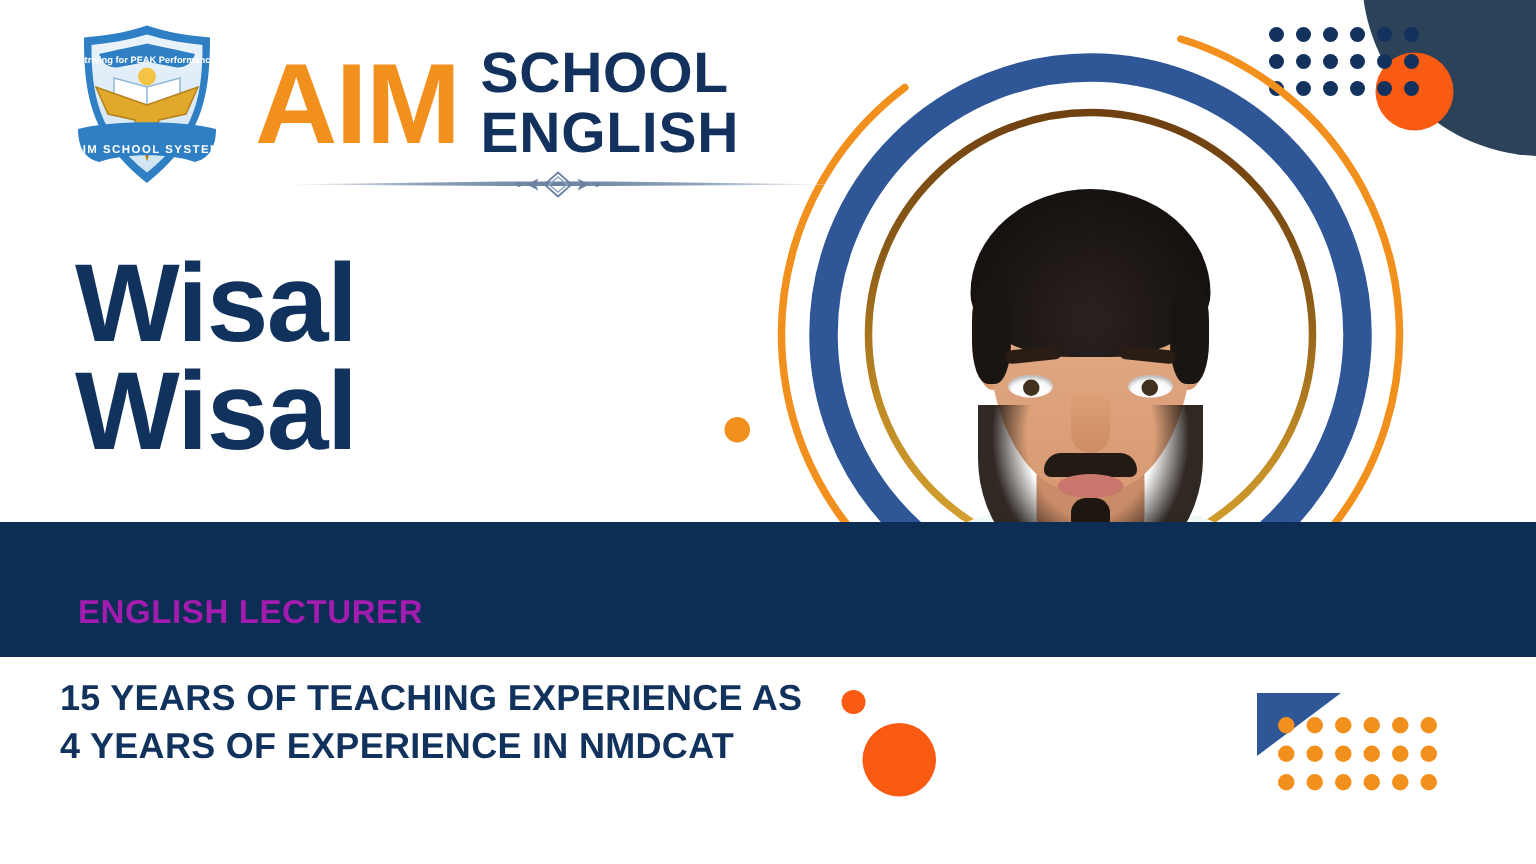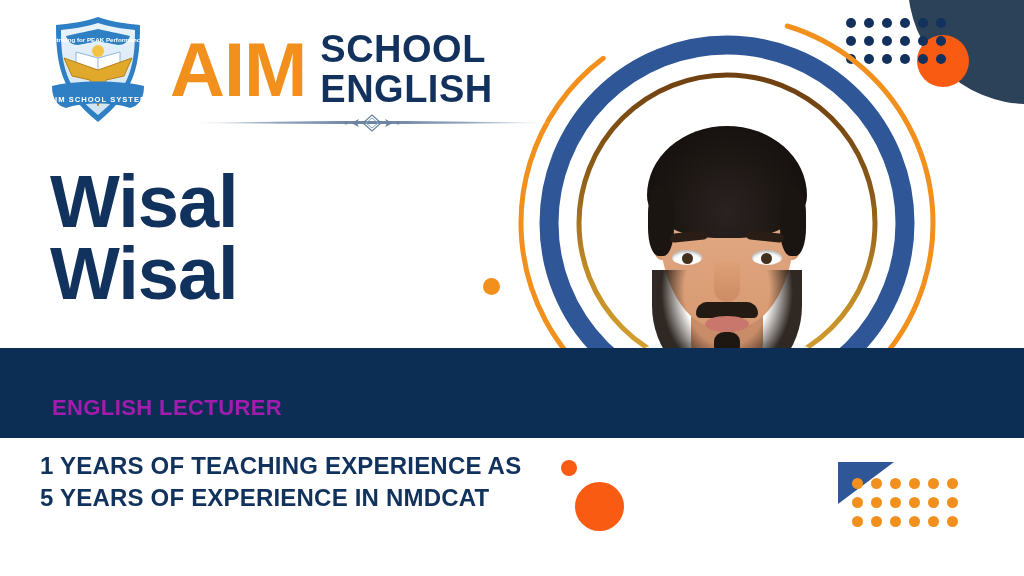--- a/index.html
+++ b/index.html
@@ -338,22 +338,22 @@
   <div id="name">
     <div>Wisal</div>
     <div>Wisal</div>
   </div>
 
   <div id="banner"></div>
   <div class="banner-navy-notch"></div>
   <div id="role">ENGLISH LECTURER</div>
 
   <div id="bullets">
-    <div>1 YEARS OF TEACHING EXPERIENCE AS</div>
-    <div>5 YEARS OF EXPERIENCE IN NMDCAT</div>
+    <div>15 YEARS OF TEACHING EXPERIENCE AS</div>
+    <div>4 YEARS OF EXPERIENCE IN NMDCAT</div>
   </div>
 
   <div class="fc" id="fc-small"></div>
   <div class="fc" id="fc-large"></div>
 
   <div class="dots-bottom-navy"></div>
   <div class="dot-grid" id="dots-bottom">
       <div class="d" style="background: rgb(242, 144, 30);"></div>
       <div class="d" style="background: rgb(242, 144, 30);"></div>
       <div class="d" style="background: rgb(242, 144, 30);"></div>

